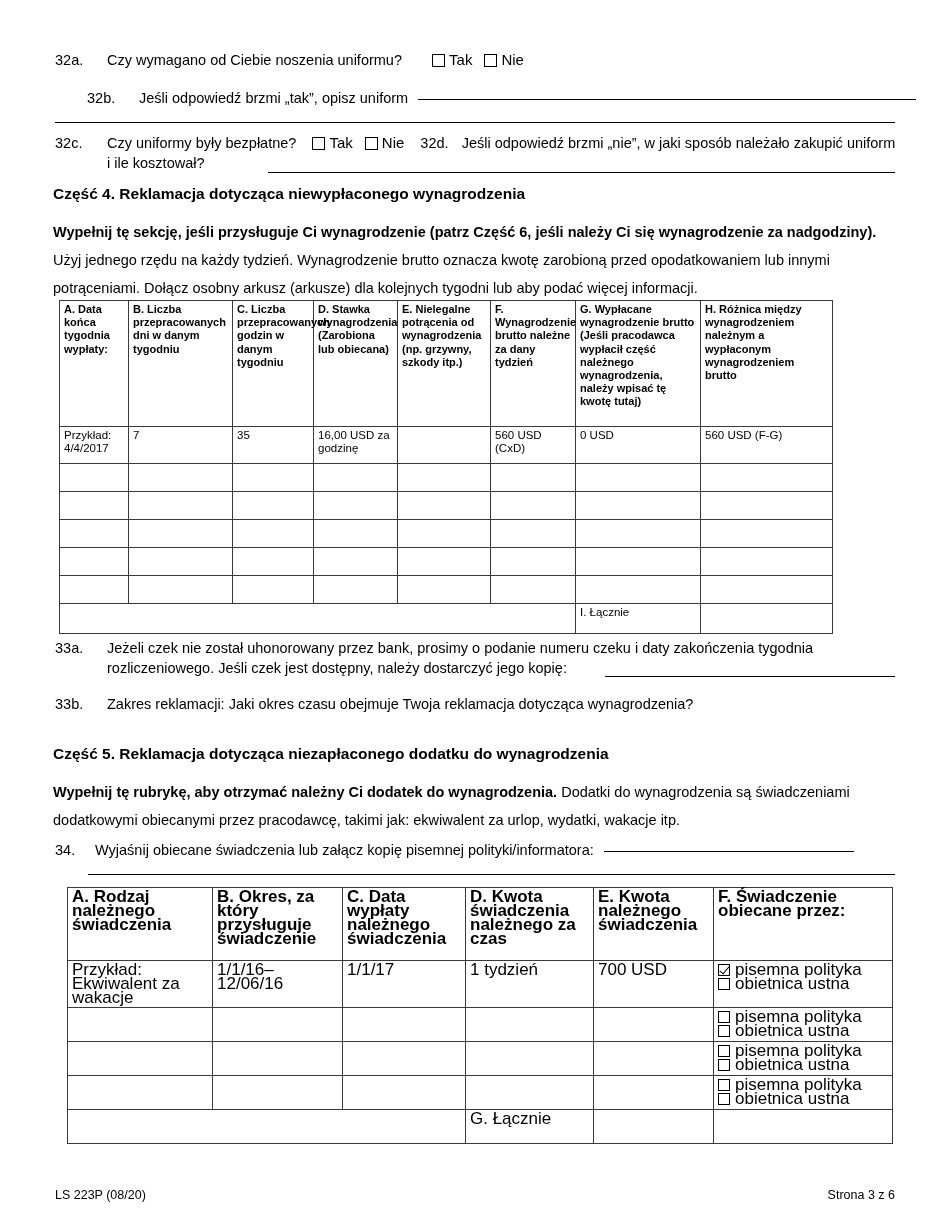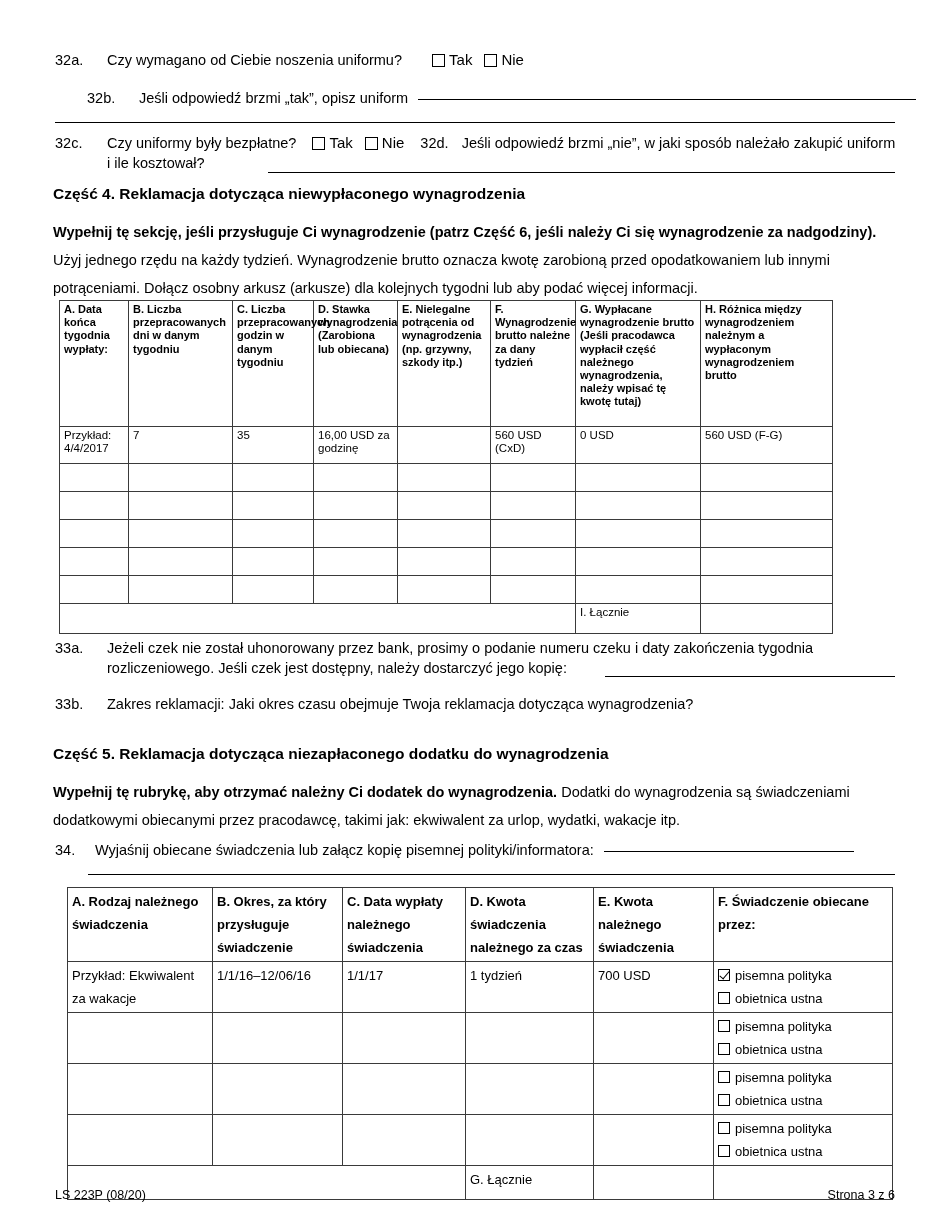--- a/index.html
+++ b/index.html
@@ -70,21 +70,21 @@
     font-weight: bold;
     font-size: 11px;
     line-height: 13.2px;
   }
   td.ex, td.center { text-align: center; vertical-align: top; font-size: 13.5px; line-height: 16px; padding-top: 4px; }
   td.noborderbox { border: none; }
   td.total-label { border: none; text-align: right; font-weight: bold; font-size: 14px; padding-right: 8px; vertical-align: middle; }
   td.total-box { border: 1.4px solid #000; }
 
   
-  table.t2 td, table.t2 th { font-size: 13px; line-height: 23px; }
+  table.t2 td, table.t2 th { font-size: 17px; line-height: 14px; }
   table.t2 th { font-weight: bold; }
   td.cbcell { font-size: 13px; line-height: 16px; padding: 3px 4px; }
   .cb-line { white-space: nowrap; display: block; }
   .cb-line .cbx { width: 12px; height: 12px; vertical-align: -1px; margin-right: 5px; }
 
   
   .footer {
     position: absolute; left: 55px; right: 55px; bottom: 28px;
     display: flex; justify-content: space-between;
     font-size: 12.5px;

